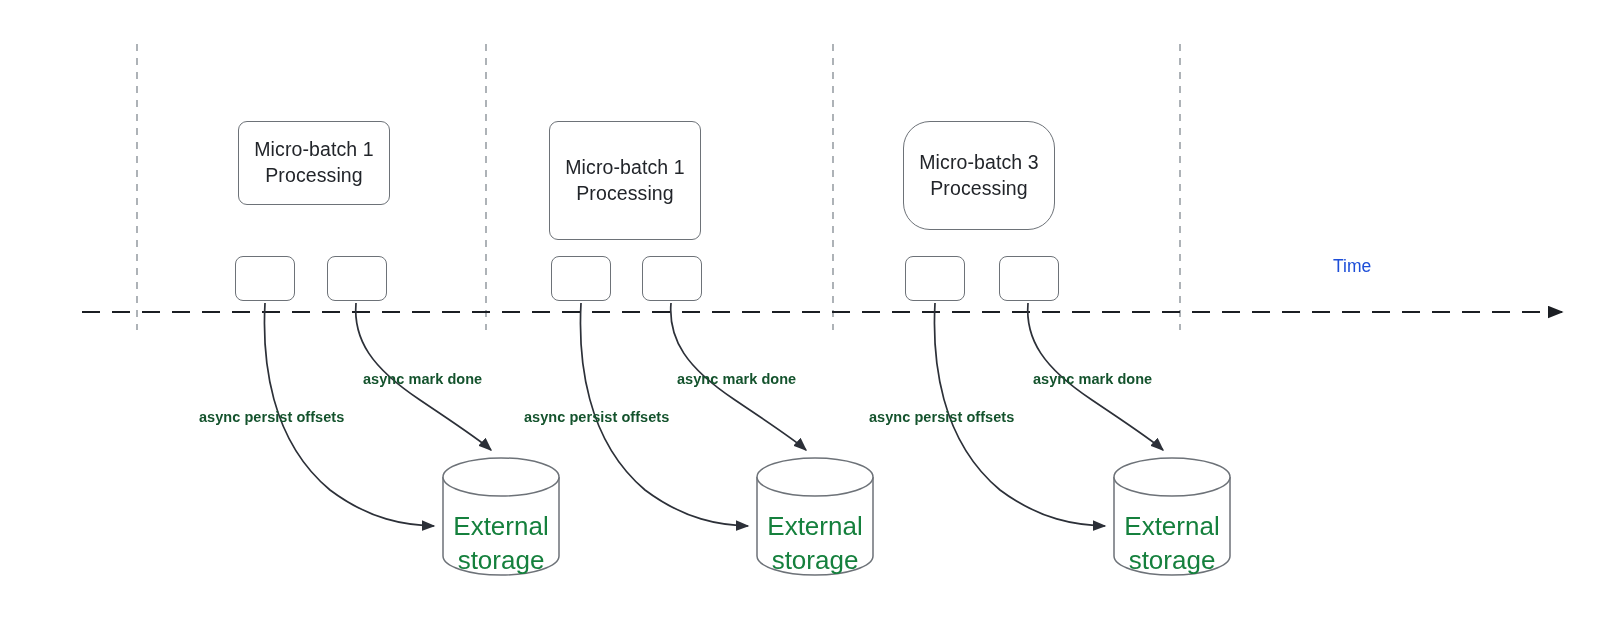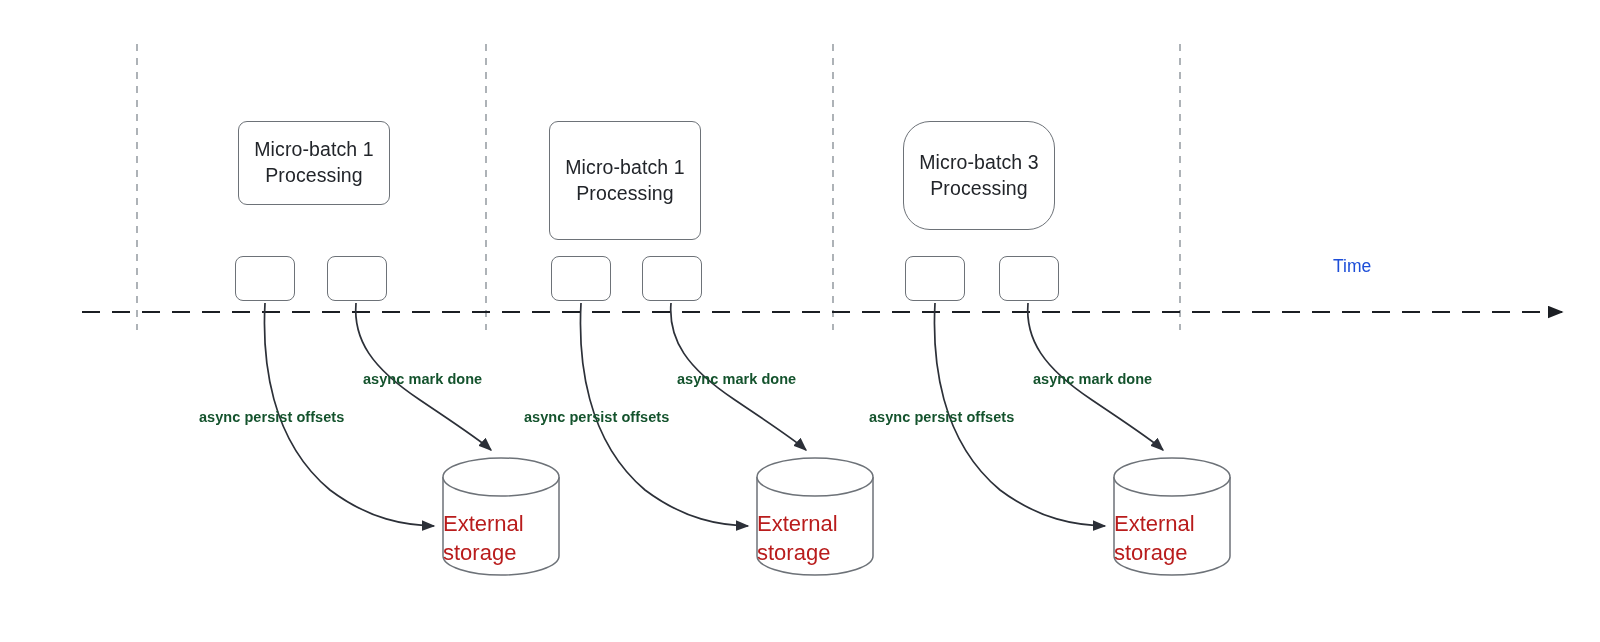--- a/index.html
+++ b/index.html
@@ -66,23 +66,24 @@
     color: #1d4ed8;
     white-space: nowrap;
   }
   .cyl {
     position: absolute;
   }
   .cyl .cyl-text {
     position: absolute;
     left: 0;
     right: 0;
-    font-size: 22px;
+    text-align: center;
+    font-size: 26px;
     line-height: 1.32;
-    color: #b91c1c;
+    color: #15803d;
     white-space: pre-line;
   }
 </style>
 </head>
 <body>
 
 <div id="stage">
 
   <svg class="layer" viewBox="0 0 1600 642">
     <defs>

